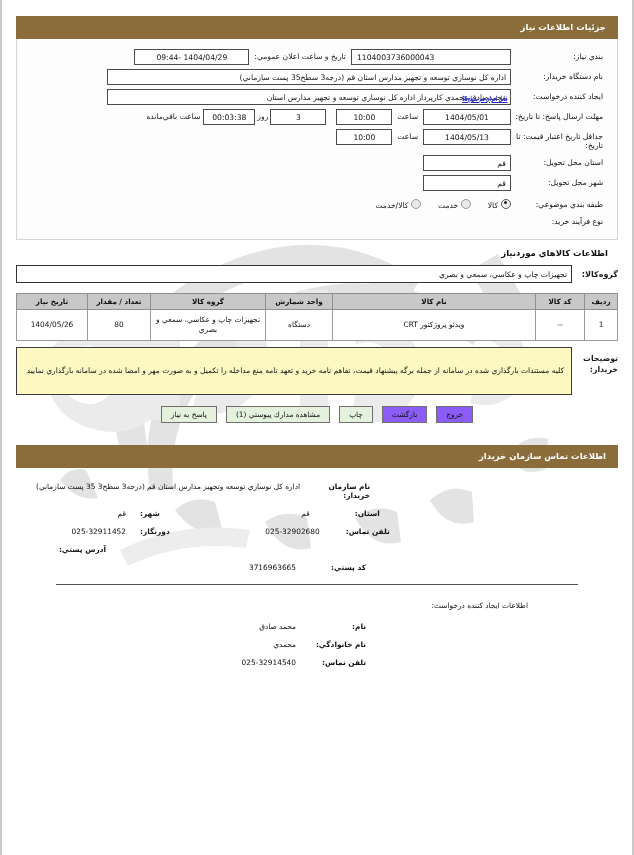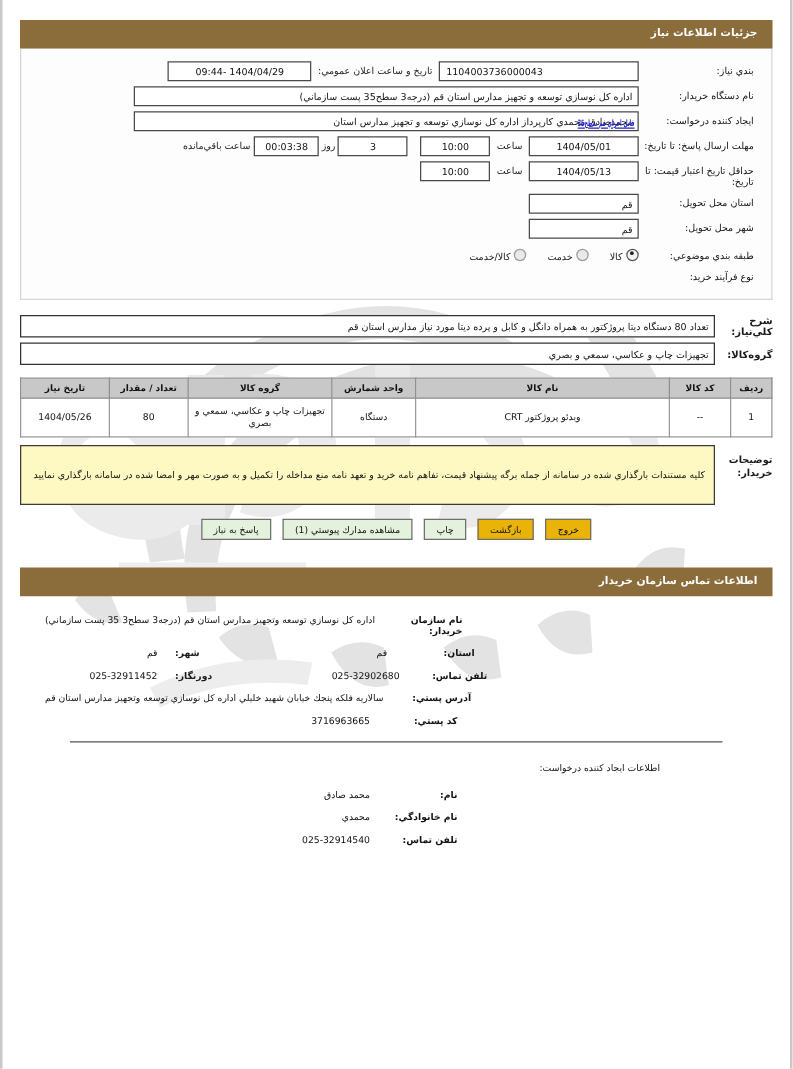--- a/index.html
+++ b/index.html
@@ -230,21 +230,21 @@
     padding: 3px 9px;
     background: #e6f0e0;
     color: #111;
     white-space: nowrap;
     box-sizing: border-box;
     text-align: center;
     line-height: 1.25;
     cursor: pointer;
   }
   .btn.green { background: #e4f1dd; }
-  .btn.pink  { background: #eab308; }
+  .btn.pink  { background: #8b5cf6; }
 
   
   .contact {
     padding: 14px 0 0 0;
   }
   .crow {
     display: flex;
     flex-direction: row;
     align-items: baseline;
     margin-bottom: 9px;
@@ -389,25 +389,22 @@
           </div>
         </div>
 
         <div class="frow">
           <div class="flabel w-right">نوع فرآيند خريد:</div>
         </div>
 
       </div>
     </div>
 
-    <div class="frow" style="margin-top:12px;align-items:center;">
-      <div style="width:46px;flex:0 0 46px;font-weight:bold;font-size:8px;text-align:right;">شرح كلي‌نياز:</div>
-      <div class="fbox" style="flex:1;height:18px;line-height:17px;border-color:#333;">تعداد 80 دستگاه ديتا پروژكتور به همراه دانگل و كابل و پرده ديتا مورد نياز مدارس استان قم</div>
-    </div>
-
+
+    <div class="sub-title">اطلاعات كالاهاي موردنياز</div>
 
     <div class="frow" style="align-items:center;">
       <div style="width:46px;flex:0 0 46px;font-weight:bold;font-size:8px;text-align:right;">گروه‌كالا:</div>
       <div class="fbox" style="flex:1;height:18px;line-height:17px;border-color:#333;">تجهيزات چاپ و عكاسي، سمعي و بصري</div>
     </div>
 
     <div style="margin-top:10px;">
       <table class="goods">
         <thead>
           <tr>
@@ -474,21 +471,20 @@
         <div class="clabel">تلفن تماس:</div>
         <div class="cval col1 num-ltr" style="direction:ltr;text-align:right;">025-32902680</div>
         <div class="csub">دورنگار:</div>
         <div class="cval num-ltr" style="width:90px;padding-right:8px;direction:ltr;text-align:right;">025-32911452</div>
         <div style="width:20px;"></div>
       </div>
 
       <div class="crow">
         <div style="flex:1;"></div>
         <div class="clabel">آدرس پستي:</div>
-        <div class="cval" style="flex:0 0 auto;max-width:420px;white-space:normal;">سالاريه فلكه پنجك خيابان شهيد  خليلي اداره كل نوسازي توسعه وتجهيز مدارس استان قم</div>
         <div style="width:20px;"></div>
       </div>
 
       <div class="crow">
         <div style="flex:1;"></div>
         <div class="clabel">كد پستي:</div>
         <div class="cval col1 num-ltr" style="direction:ltr;text-align:right;">3716963665</div>
         <div style="width:110px;"></div>
         <div style="width:20px;"></div>
       </div>

